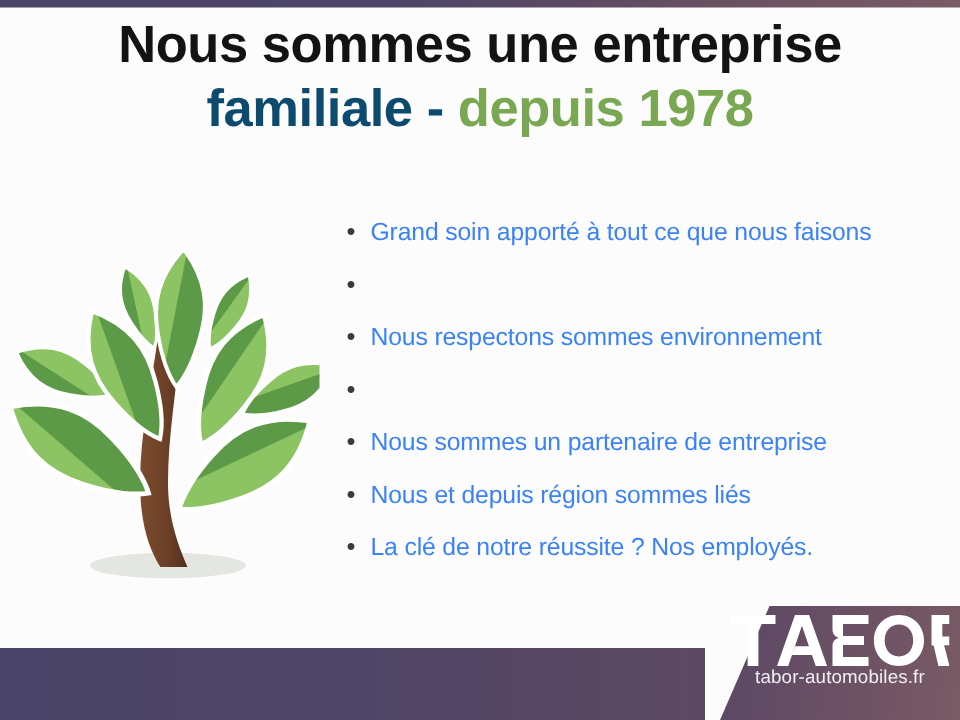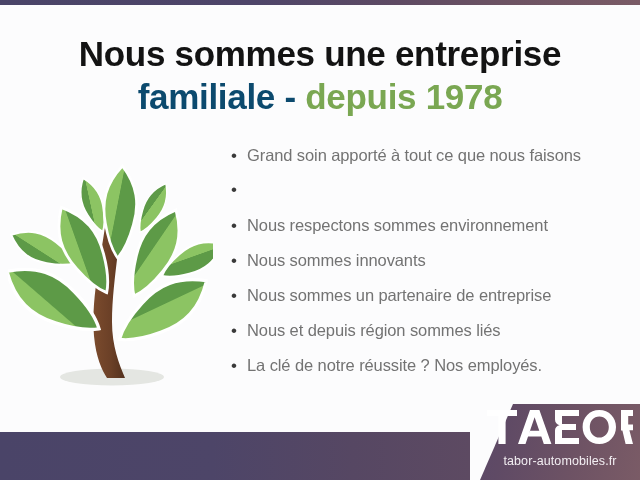--- a/index.html
+++ b/index.html
@@ -25,21 +25,21 @@
   .top-bar {
     position: absolute;
     left: 0; top: 0;
     width: 640px; height: 5px;
     background: linear-gradient(90deg, #4a4468 0%, #4e4569 40%, #5e4a63 62%, #6d5363 80%, #7a5b66 100%);
   }
 
   
   .headline {
     position: absolute;
-    left: 0; top: 32px;
+    left: 0; top: 8px;
     width: 640px;
     text-align: center;
     line-height: 1.24;
     font-size: 35px;
     font-weight: bold;
     letter-spacing: -0.3px;
     color: #131313;
   }
   .headline .l2 { display: block; }
   .headline .accent { color: #7aa752; text-align: center; }
@@ -66,21 +66,21 @@
   }
   .bullet-dot {
     width: 16px;
     flex: 0 0 16px;
     color: #3a3a3a;
     font-size: 17px;
     line-height: 1;
   }
   .bullet-text {
     font-size: 16.5px;
-    color: #737373;
+    color: #3b82f6;
     letter-spacing: -0.1px;
     white-space: nowrap;
   }
 
   
   .footer-left {
     position: absolute;
     left: 0; top: 432px;
     width: 470px; height: 48px;
     background: linear-gradient(90deg, #4a4468 0%, #4d4568 45%, #564763 75%, #5d4a62 100%);
@@ -100,21 +100,21 @@
     width: 148px;
     text-align: left;
   }
   .logo-mark {
     display: block;
     height: 34px;
   }
   .logo-mark svg { display: block; height: 34px; width: 146px; }
   .logo-tagline {
     display: block;
-    margin-top: 10px;
+    margin-top: 0;
     font-size: 12.5px;
     color: #f2eef2;
     letter-spacing: 0.1px;
     text-align: center;
     width: 146px;
   }
 </style>
 </head>
 <body>
 
@@ -194,21 +194,20 @@
       <span class="bullet-dot">•</span>
     </div>
 
     <div class="bullet-row">
       <span class="bullet-dot">•</span>
       <span class="bullet-text">Nous respectons sommes environnement</span>
     </div>
 
     <div class="bullet-row">
       <span class="bullet-dot">•</span>
-      <span class="bullet-text">Nous sommes innovants</span>
     </div>
 
     <div class="bullet-row">
       <span class="bullet-dot">•</span>
       <span class="bullet-text">Nous sommes un partenaire de entreprise</span>
     </div>
 
     <div class="bullet-row">
       <span class="bullet-dot">•</span>
       <span class="bullet-text">Nous et depuis région sommes liés</span>

